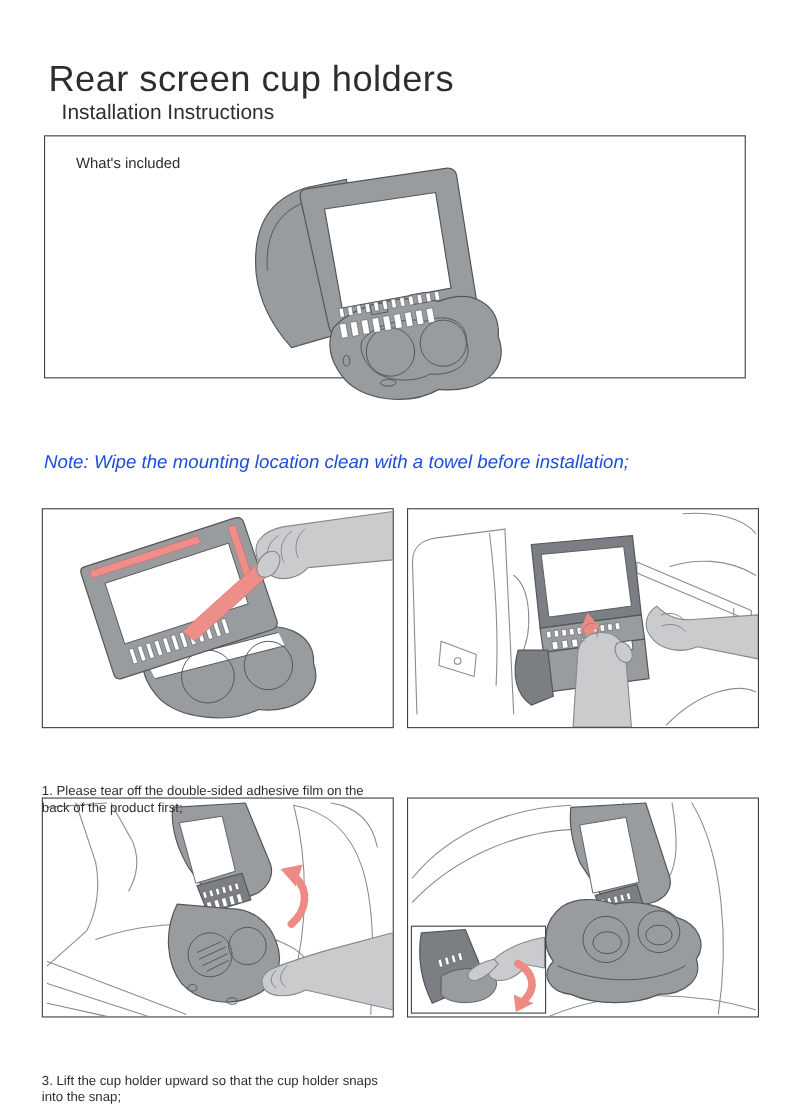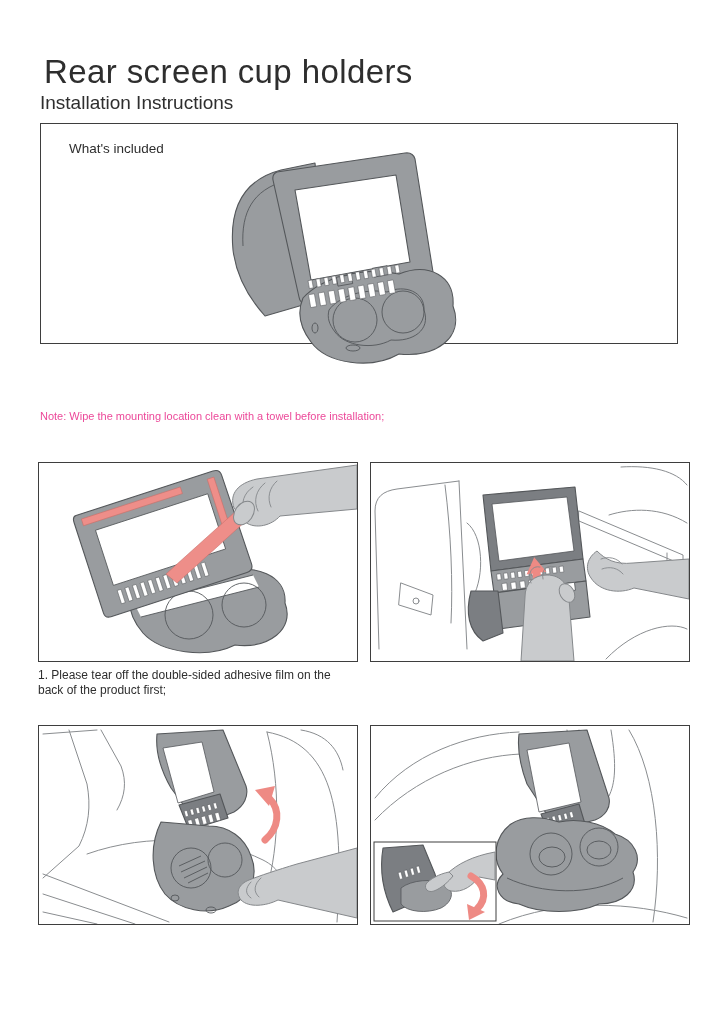--- a/index.html
+++ b/index.html
@@ -1,30 +1,30 @@
 <!DOCTYPE html>
 <html style="--product-gray: #999c9f; --product-dark: #7b7e82; --outline: #54575a; --adhesive-red: #ee8e89; --arrow-red: #ee8a84; --hand-gray: #c9cbcd; --hand-outline: #85888b; --car-line: #8a8d90; --panel-border: #3e3e3e; --text: #333333;"><head>
 <meta charset="utf-8">
 <style>
   html,body{margin:0;padding:0;background:#fff;}
   .page{position:relative;width:720px;height:1018px;background:#fff;overflow:hidden;
         font-family:"Liberation Sans","DejaVu Sans",sans-serif;color:var(--text,#333);}
   .title{position:absolute;left:44px;top:53px;font-size:33px;font-weight:400;
          letter-spacing:.4px;color:#2e2e2e;white-space:nowrap;}
-  .subtitle{position:absolute;left:40px;top:92px;font-size:19px;font-weight:400;color:#2e2e2e;}
+  .subtitle{position:absolute;left:56px;top:92px;font-size:19px;font-weight:400;color:#2e2e2e;}
   .included-box{position:absolute;left:40px;top:123px;width:638px;height:221px;
                 border:1px solid var(--panel-border,#3e3e3e);box-sizing:border-box;}
   .included-label{position:absolute;left:28px;top:17px;font-size:13.5px;color:#2e2e2e;}
   .hero-svg{position:absolute;left:162px;top:26px;}
-  .note{position:absolute;left:40px;top:410px;font-size:11px;color:#ec4899;}
+  .note{position:absolute;left:40px;top:410px;font-size:17px;color:#1d4ed8;font-style:italic;}
   .panel{position:absolute;width:320px;height:200px;border:1px solid var(--panel-border,#3e3e3e);
          box-sizing:border-box;background:#fff;}
   .p1{left:38px;top:462px;} .p2{left:370px;top:462px;}
   .p3{left:38px;top:725px;} .p4{left:370px;top:725px;}
-  .caption{position:absolute;width:320px;font-size:12px;line-height:15px;color:#2e2e2e;}
+  .caption{position:absolute;width:320px;font-size:12px;line-height:15px;color:#2e2e2e;margin-top:44px;}
   .c1{left:38px;top:668px;} .c2{left:370px;top:668px;}
   .c3{left:38px;top:931px;} .c4{left:370px;top:931px;}
   
   .o{stroke:var(--outline,#54575a);stroke-width:1.1;stroke-linejoin:round;}
   .t{stroke-width:.8;}
   .fg{fill:var(--product-gray,#999c9f);}
   .fd{fill:var(--product-dark,#7b7e82);}
   .fw{fill:#fff;}
   .car{fill:none;stroke:var(--car-line,#8a8d90);stroke-width:1;stroke-linejoin:round;stroke-linecap:round;}
   .hand{fill:var(--hand-gray,#c9cbcd);stroke:var(--hand-outline,#85888b);stroke-width:1;stroke-linejoin:round;}
@@ -275,14 +275,15 @@
         <path class="fg o t" d="M30,162 C40,154 62,152 74,158 C84,164 82,176 70,182 C56,188 36,186 30,178 Z"></path>
         <path class="hand" d="M124,126 C102,130 86,138 76,148 C70,155 72,163 80,165 C92,167 102,159 108,151 L124,154 Z"></path>
         <path class="hand" d="M78,146 C68,148 59,153 55,158 C53,163 57,167 63,165 C71,162 78,155 82,150 Z"></path>
         <path class="redline" stroke-width="6" d="M100,150 C114,158 117,172 106,183"></path>
         <polygon class="redfill" points="96,178 114,186 98,194"></polygon>
       </g>
     </svg>
   </div>
 
   <div class="caption c1">1. Please tear off the double-sided adhesive film on the back of the product first;</div>
+  <div class="caption c3">3. Lift the cup holder upward so that the cup holder snaps into the snap;</div>
 
 </div>
 
 </body></html>

